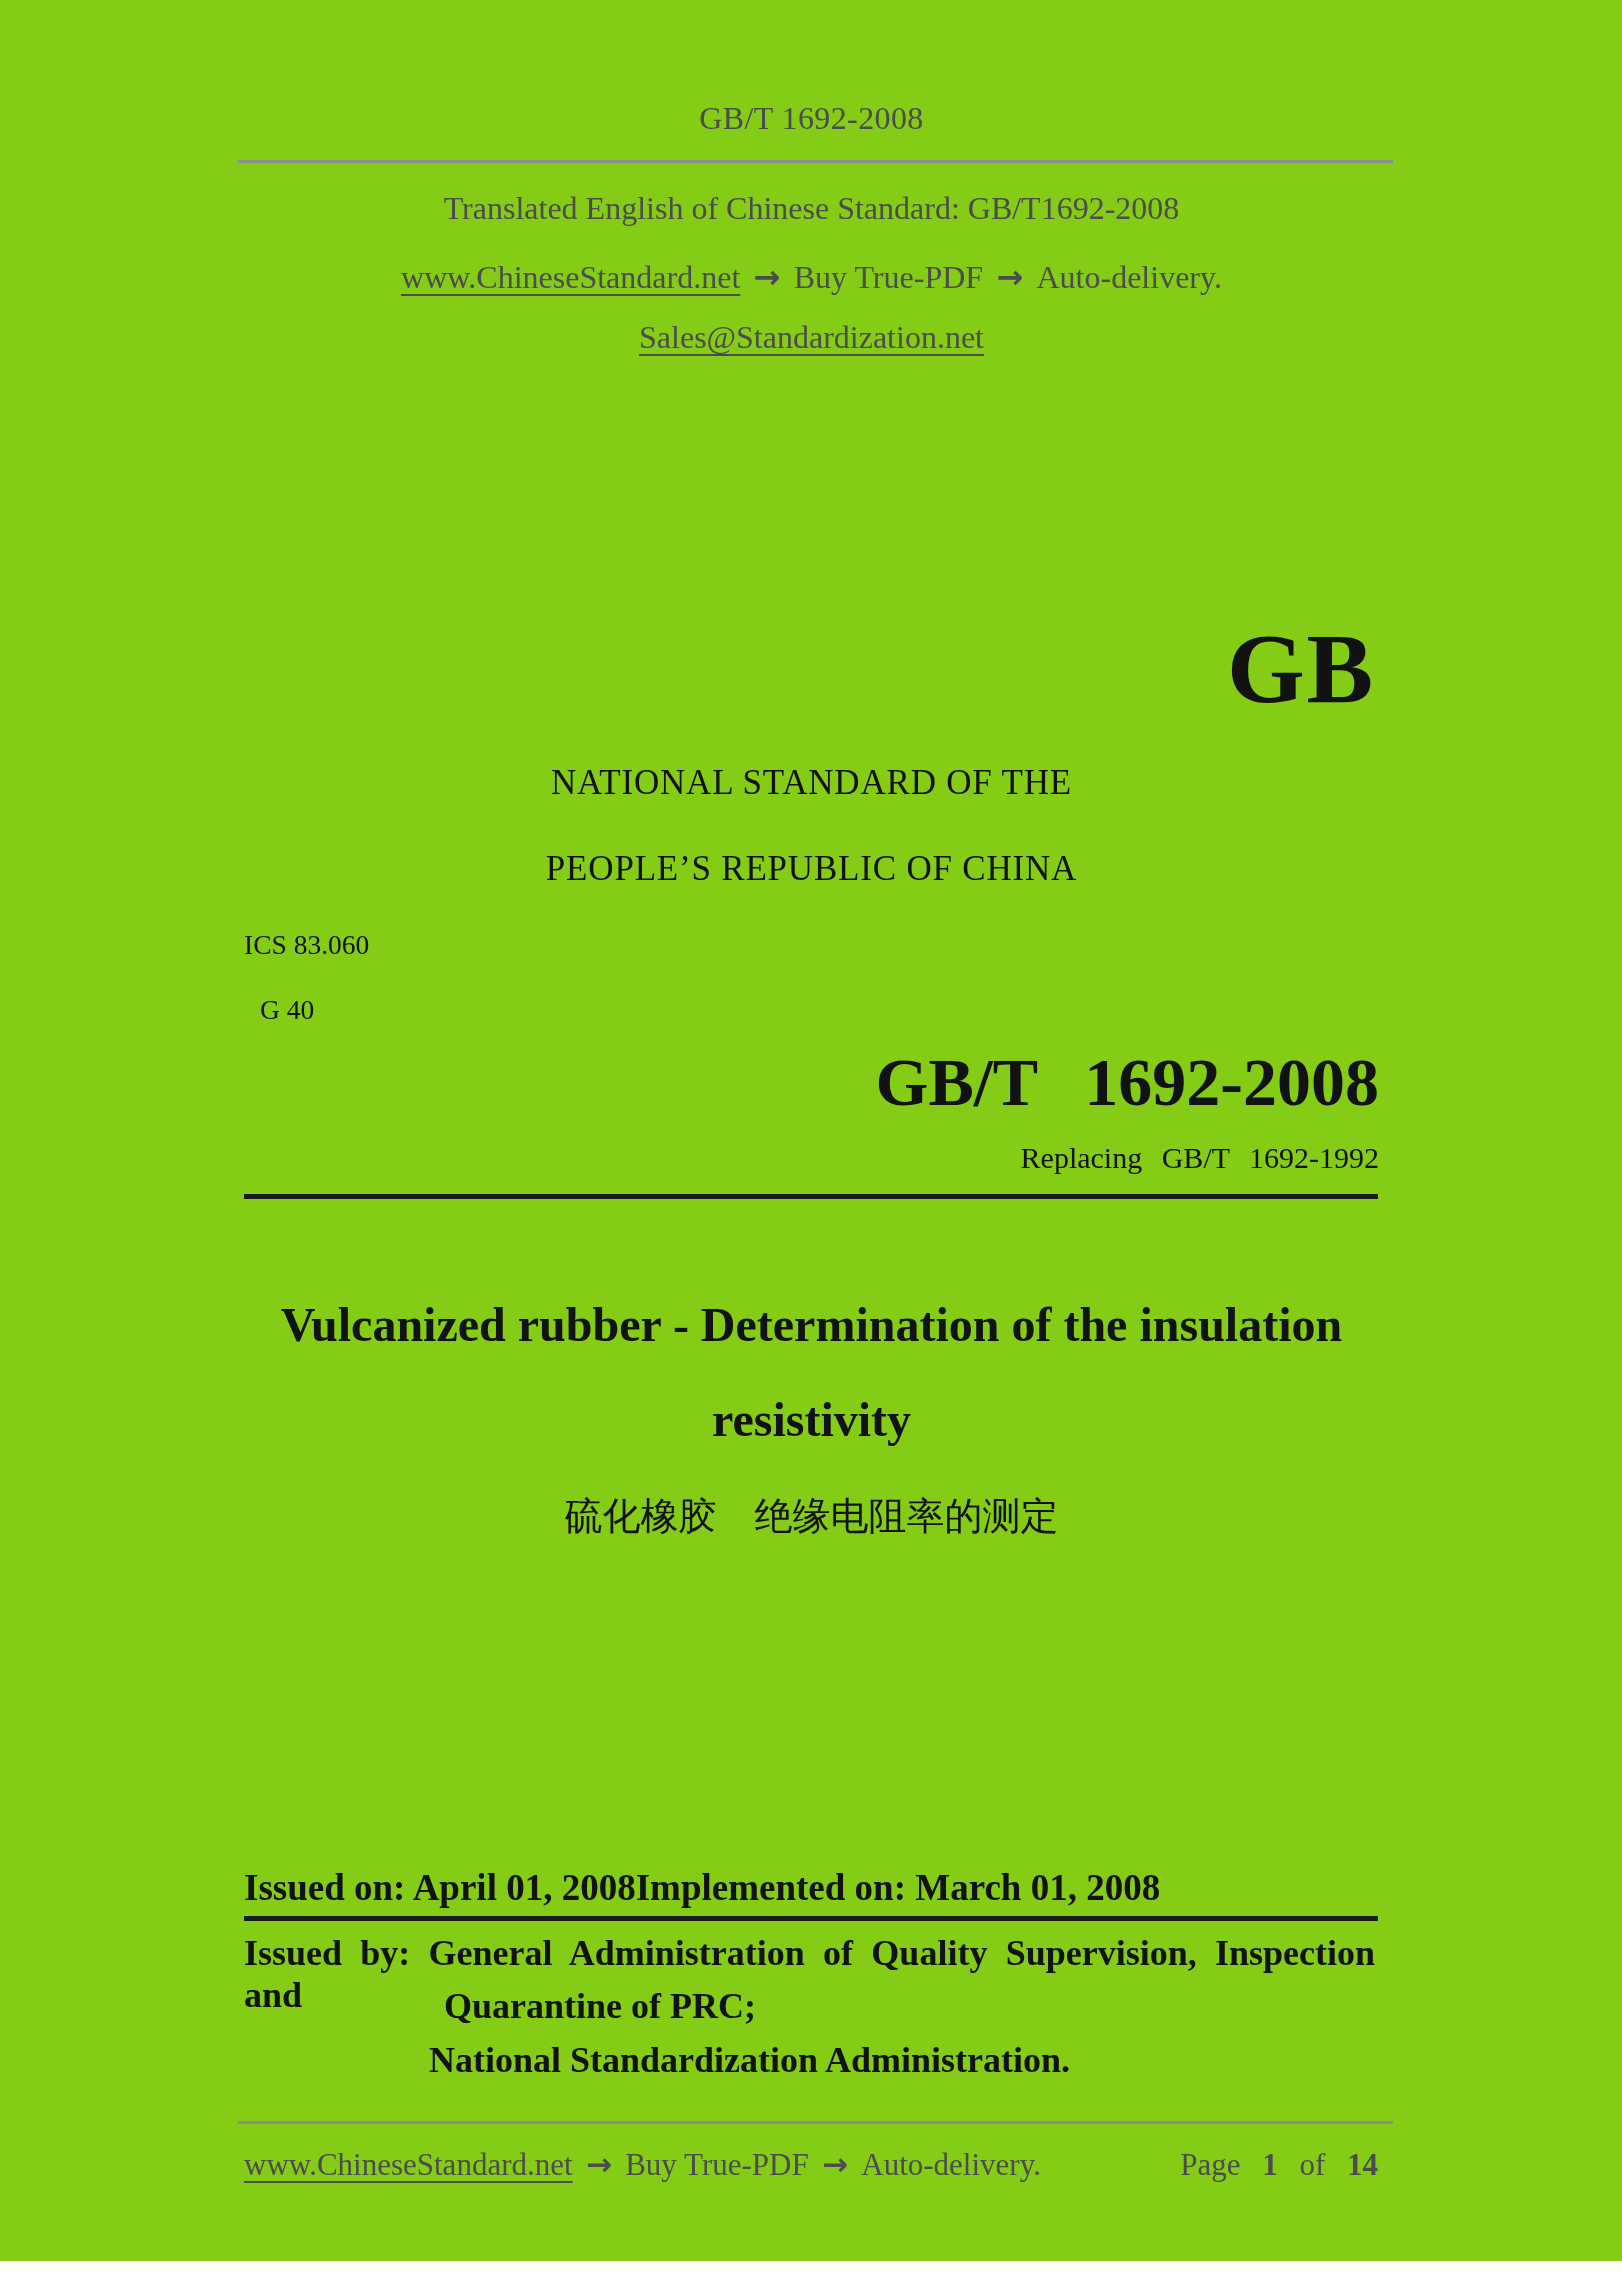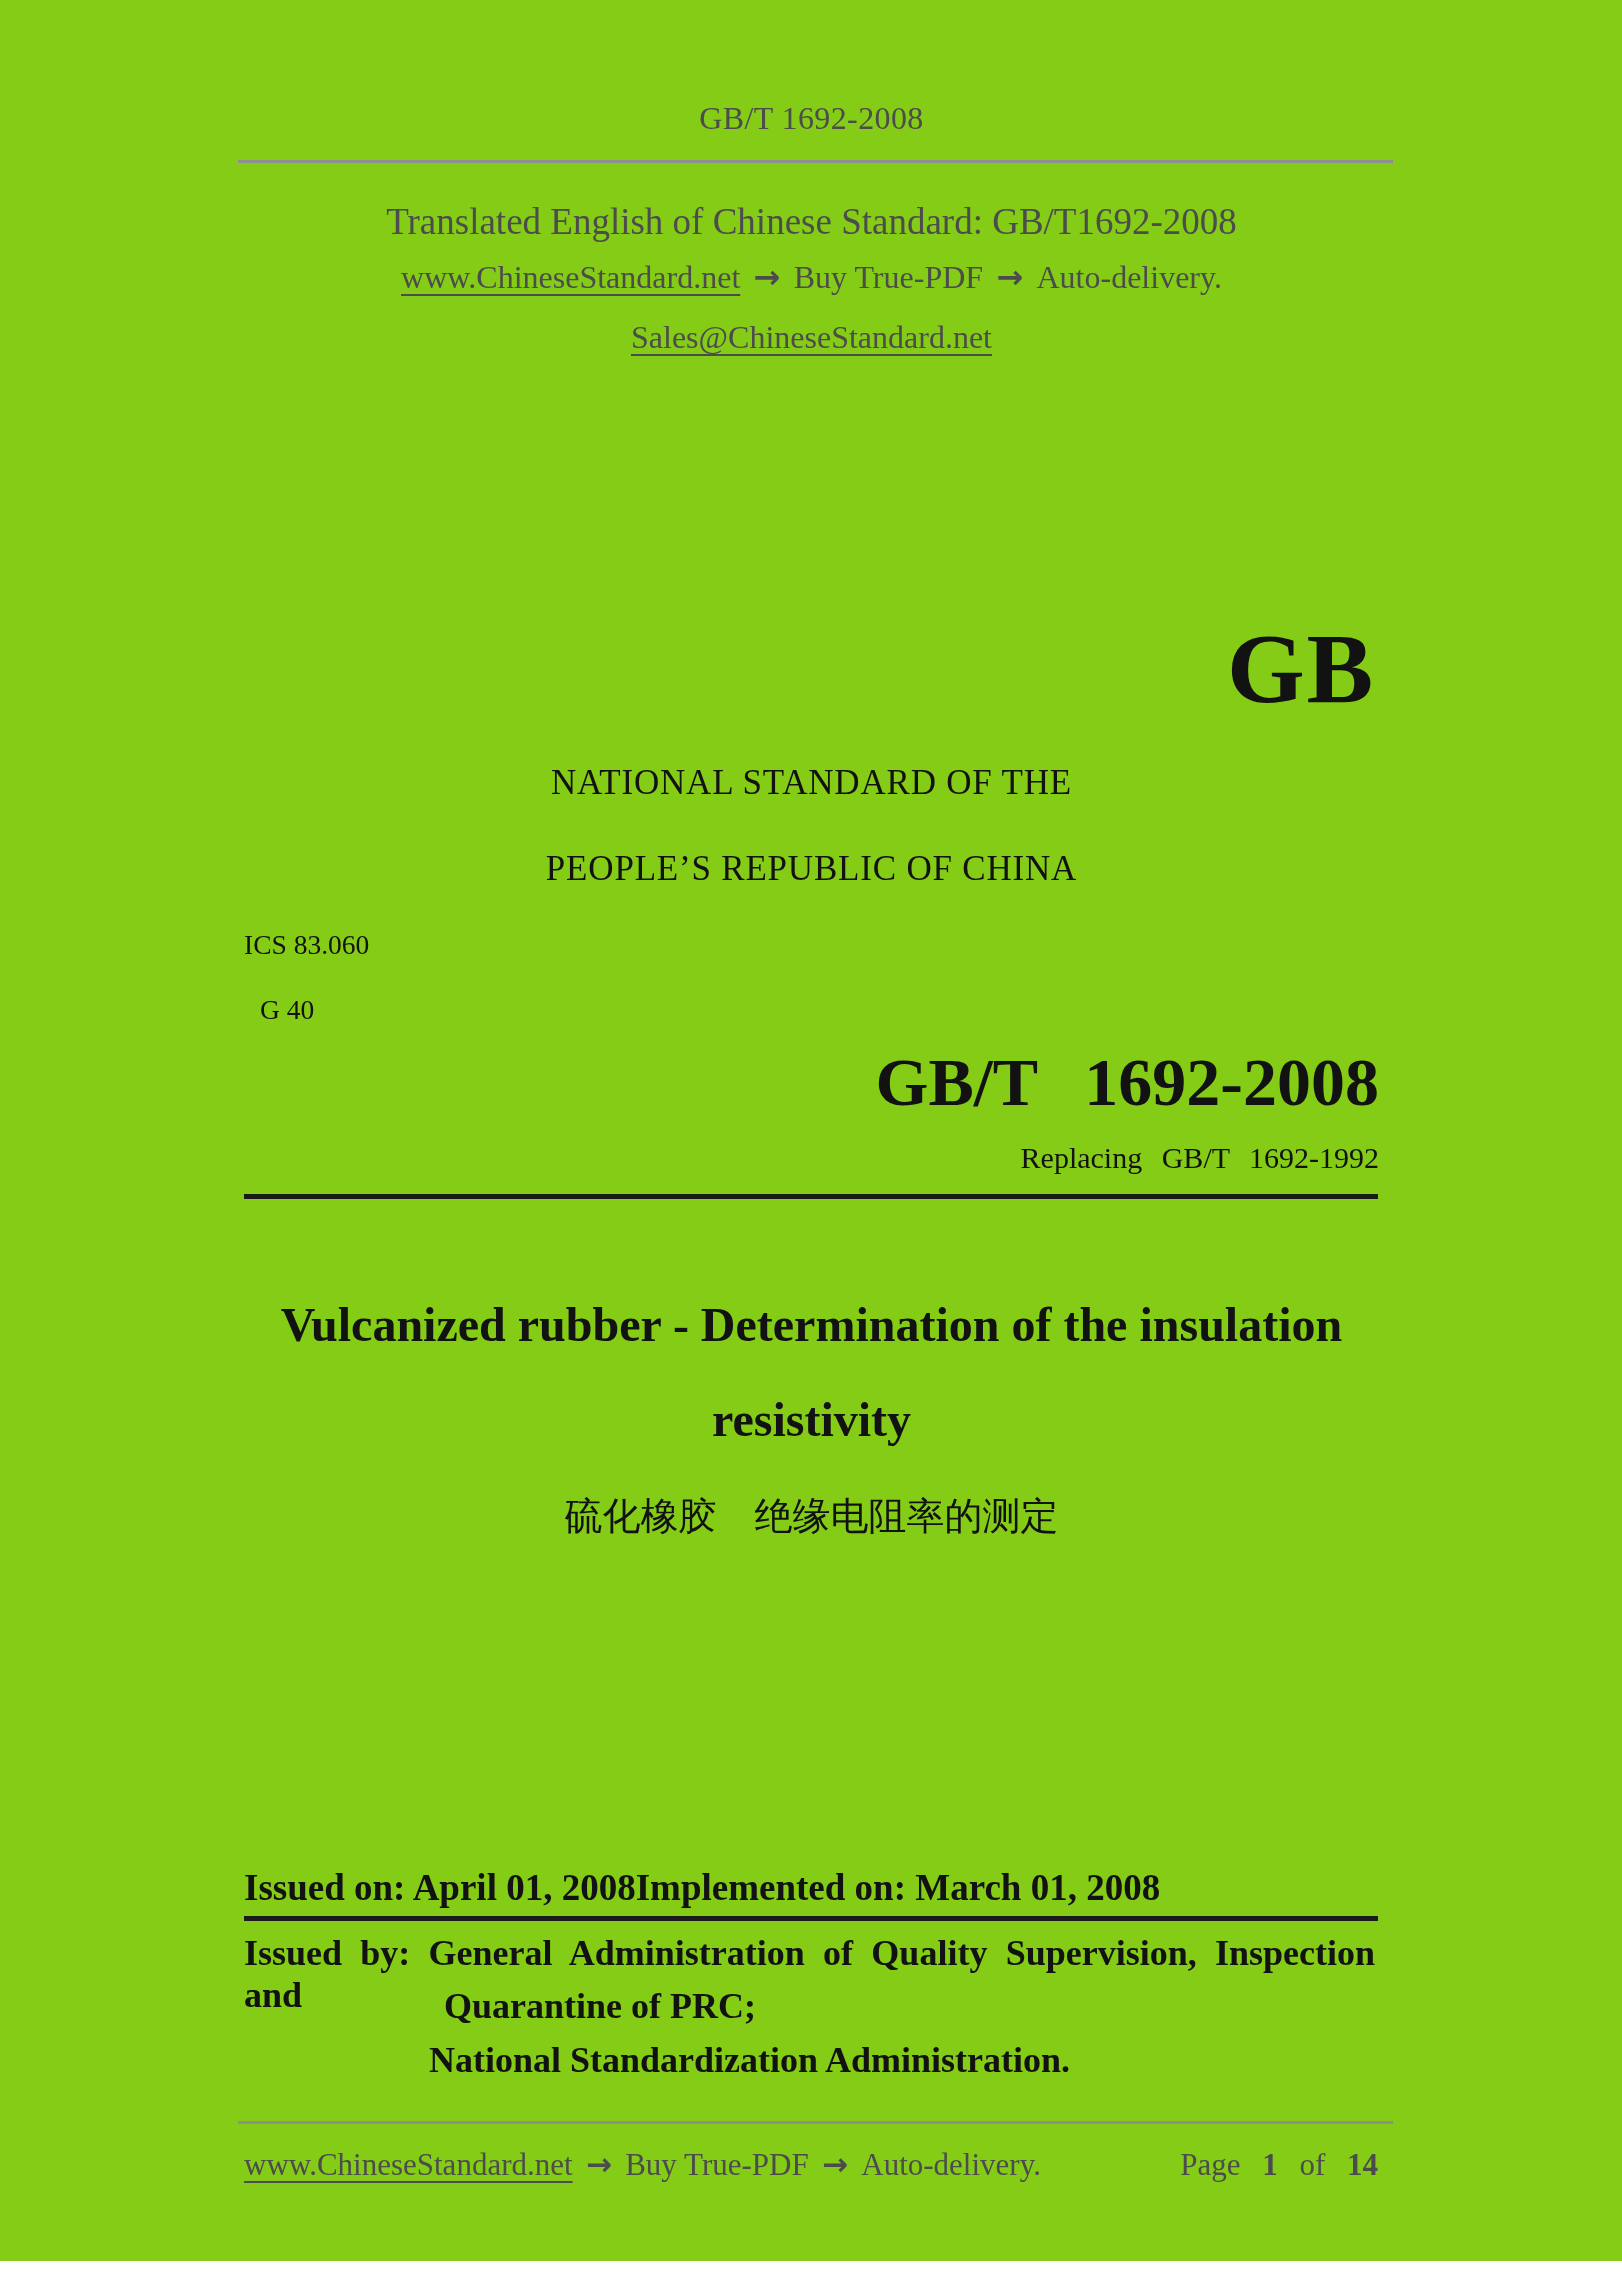--- a/index.html
+++ b/index.html
@@ -18,21 +18,21 @@
   .header-code { top: 100px; font-size: 32px; letter-spacing: 0.4px; }
 
   .rule { position: absolute; }
   .rule.thin  { height: 2.5px; background: var(--thin-line, #8f8f8f); }
   .rule.thick { height: 5px; background: var(--thick-line, #1a1a1a); }
   .rule-top    { top: 160px;  left: 238px; width: 1155px; }
   .rule-mid    { top: 1194px; left: 244px; width: 1134px; }
   .rule-issued { top: 1916px; left: 244px; width: 1134px; }
   .rule-footer { top: 2121px; left: 238px; width: 1155px; }
 
-  .translated-line { top: 200px; font-size: 37px; }
+  .translated-line { top: 190px; font-size: 32px; }
   .link-line  { top: 258px; font-size: 32px; }
   .email-line { top: 319px; font-size: 32px; }
   .u { text-decoration: underline; text-underline-offset: 5.8px; text-decoration-thickness: 1.7px; }
   .arrow { font-family: "DejaVu Sans", sans-serif; font-weight: bold; margin: 0 13.3px; }
 
   .gb-logo {
     position: absolute; top: 619px; right: 248px;
     font-size: 100px; font-weight: bold; line-height: 1; letter-spacing: 1.7px;
   }
 
@@ -86,21 +86,21 @@
 
   <div class="rule thin rule-top"></div>
 
   <div class="centered gray translated-line">Translated English of Chinese Standard: GB/T1692-2008</div>
 
   <div class="centered gray link-line">
     <span class="u">www.ChineseStandard.net</span><span class="arrow">→</span><span>Buy True-PDF</span><span class="arrow">→</span><span>Auto-delivery.</span>
   </div>
 
   <div class="centered gray email-line">
-    <span class="u">Sales@ChineseStandard.net</span>
+    <span class="u">Sales@Standardization.net</span>
   </div>
 
   <div class="gb-logo">GB</div>
 
   <div class="centered natl-2">PEOPLE’S REPUBLIC OF CHINA</div>
   <div class="centered natl-1">NATIONAL STANDARD OF THE</div>
 
   <div class="ics">ICS 83.060</div>
   <div class="g40">G 40</div>
 

